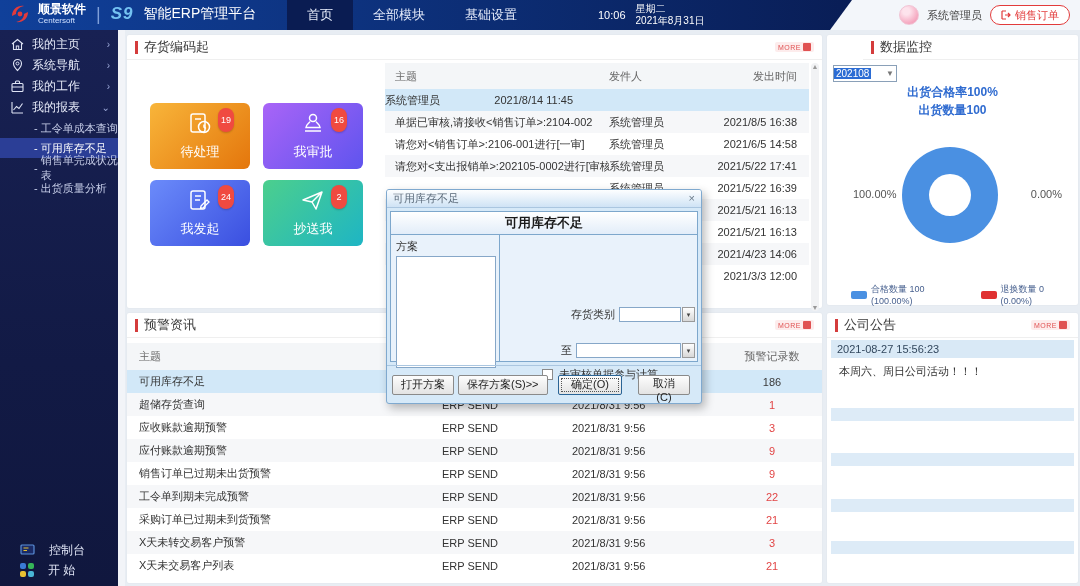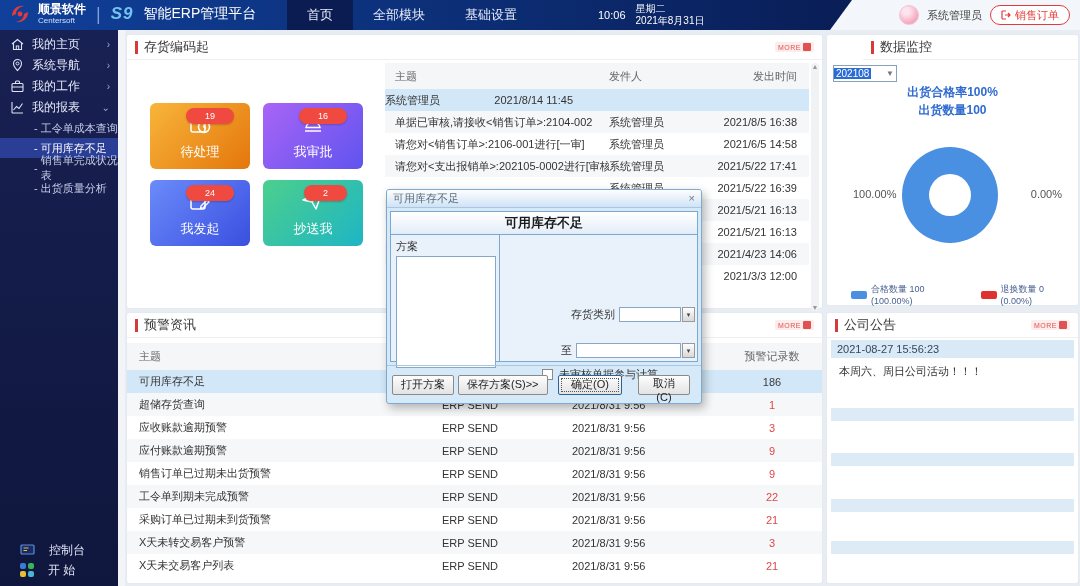--- a/index.html
+++ b/index.html
@@ -53,22 +53,22 @@
   .red-bar { width:3px; height:13px; background:#d43c3c; margin-right:6px; }
   .panel-title-text { font-size:13px; color:#3a3a3a; }
   .more-badge { margin-left:auto; display:flex; align-items:center; gap:2px; background:#fdecec; border-radius:2px; padding:1px 3px; cursor:pointer; }
   .more-badge .mtxt { font-size:7px; color:#e05252; letter-spacing:.5px; }
   .more-sq { width:8px; height:8px; background:#e05252; border-radius:1px; display:inline-block; }
 
   
   .tile { position:absolute; width:100px; height:66px; border-radius:6px; color:#fff; cursor:pointer; }
   .tile .t-ico { position:absolute; left:50%; transform:translateX(-50%); top:8px; width:26px; height:26px; }
   .tile .t-label { position:absolute; bottom:8px; width:100%; text-align:center; font-size:13px; }
-  .badge { position:absolute; top:5px; right:16px; min-width:16px; height:16px; border-radius:8px; background:#f04a40;
-    color:#fff; font-size:9px; display:flex; align-items:center; justify-content:center; padding:0 19px; box-shadow:0 1px 2px rgba(0,0,0,.2); }
+  .badge { position:absolute; top:5px; right:16px; min-width:16px; height:24px; border-radius:8px; background:#f04a40;
+    color:#fff; font-size:9px; display:flex; align-items:center; justify-content:center; padding:0 3px; box-shadow:0 1px 2px rgba(0,0,0,.2); }
 
   
   .ap-table { position:absolute; left:258px; top:28px; width:424px; }
   .ap-head { display:flex; height:26px; align-items:center; background:#f4f6f8; font-size:11px; color:#666; }
   .ap-row { display:flex; height:22px; align-items:center; font-size:11px; color:#333; cursor:pointer; }
   .ap-rows .ap-row:nth-child(even) { background:#f6f7f9; }
   .ap-row.sel { background:#d2e8f8 !important; }
   .c-subj { flex:1; padding-left:10px; white-space:nowrap; overflow:hidden; }
   .c-sender { width:88px; flex:none; }
   .c-time { width:112px; flex:none; text-align:right; padding-right:12px; }

